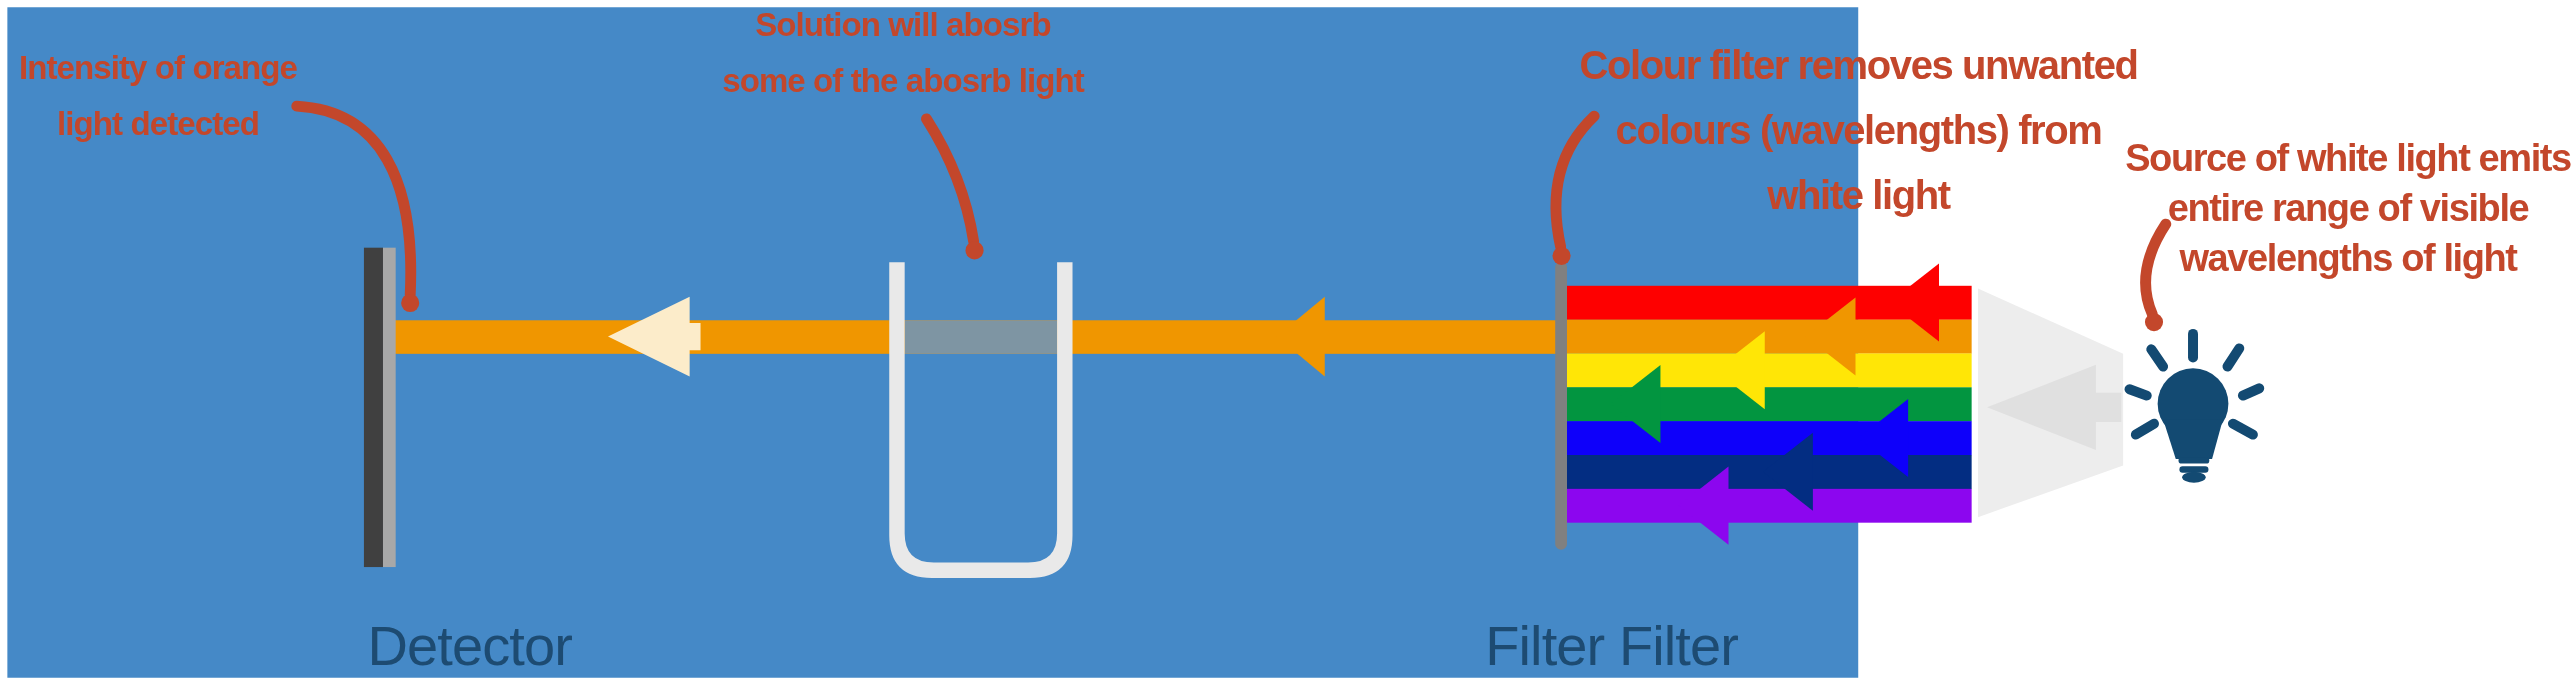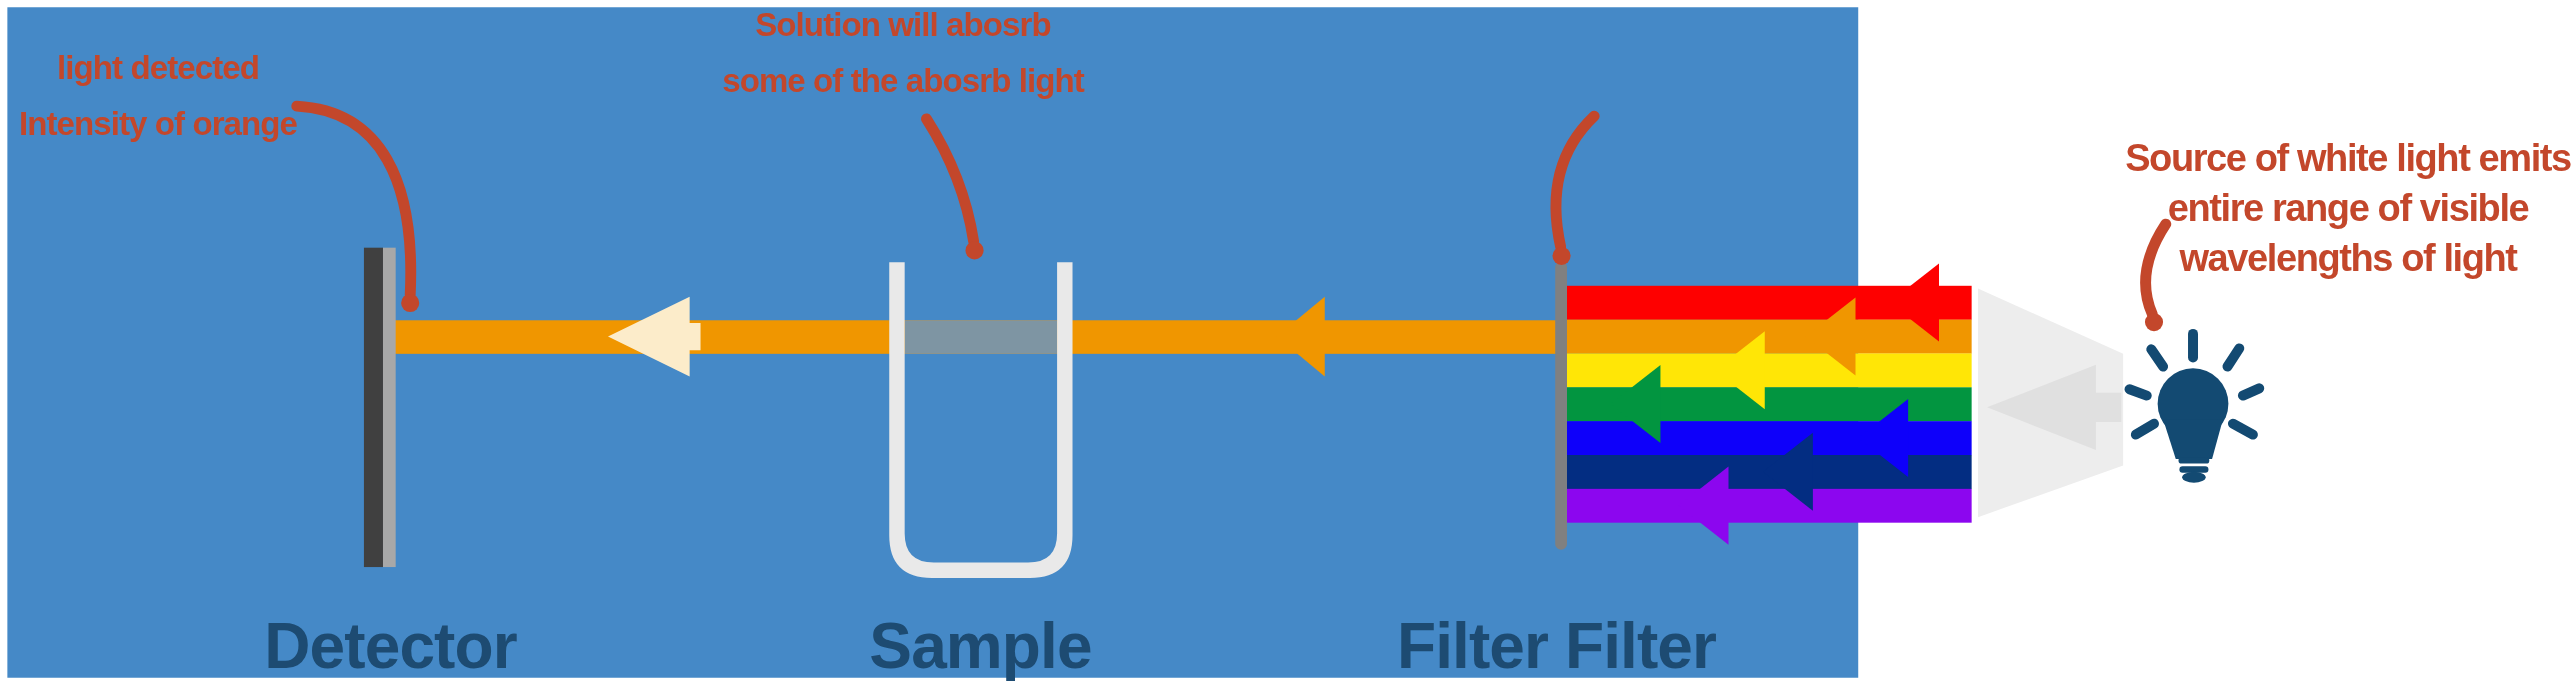--- a/index.html
+++ b/index.html
@@ -10,22 +10,22 @@
   .stage svg{position:absolute;left:0;top:0;}
   .ann{
     position:absolute;font-weight:bold;text-align:center;
     white-space:nowrap;letter-spacing:-0.9px;
   }
   .ann span{display:block;}
   .ann-small{font-size:33px;line-height:56px;}
   .ann-mid{font-size:40px;line-height:65px;letter-spacing:-1.4px;}
   .ann-src{font-size:38px;line-height:50px;letter-spacing:-1.4px;}
   .lbl{
-    position:absolute;font-weight:bold;font-size:64px;line-height:60px;
-    text-align:center;white-space:nowrap;letter-spacing:-0.9px;width:363px;
+    position:absolute;font-weight:normal;font-size:56px;line-height:60px;
+    text-align:right;white-space:nowrap;letter-spacing:-0.9px;width:363px;
   }
 </style>
 </head>
 <body>
 
 <div class="stage">
 
   <svg width="2576" height="685" viewBox="0 0 2839 755">
 
     <rect x="8" y="8" width="2040" height="739" fill="#4589c7"></rect>
@@ -94,34 +94,38 @@
       <circle cx="2374" cy="355" r="10"></circle>
     </g>
 
     <g>
       <rect x="401" y="273" width="21" height="352" fill="#404040"></rect>
       <rect x="422" y="273" width="14" height="352" fill="#a8a8a8"></rect>
     </g>
   </svg>
 
   <div class="ann ann-small" style="left:0px;top:40px;width:316px;color:#c3472b;">
+    <span>Intensity of orange</span>
     <span>light detected</span>
-    <span>Intensity of orange</span>
   </div>
 
   <div class="ann ann-small" style="left:676px;top:-2.7px;width:454px;color:#c3472b;">
     <span>Solution will abosrb</span>
     <span>some of the abosrb light</span>
   </div>
 
+  <div class="ann ann-mid" style="left:1550px;top:33px;width:617px;color:#c3472b;">
+    <span>Colour filter removes unwanted</span>
+    <span>colours (wavelengths) from</span>
+    <span>white light</span>
+  </div>
 
   <div class="ann ann-src" style="left:2114px;top:133px;width:468px;color:#c3472b;">
     <span>Source of white light emits</span>
     <span>entire range of visible</span>
     <span>wavelengths of light</span>
   </div>
 
   <div class="lbl" style="left:209px;top:616px;color:#1d4b72;">Detector</div>
-  <div class="lbl" style="left:799px;top:616px;color:#1d4b72;">Sample</div>
   <div class="lbl" style="left:1375px;top:616px;color:#1d4b72;">Filter Filter</div>
 
 </div>
 
 
 </body></html>

